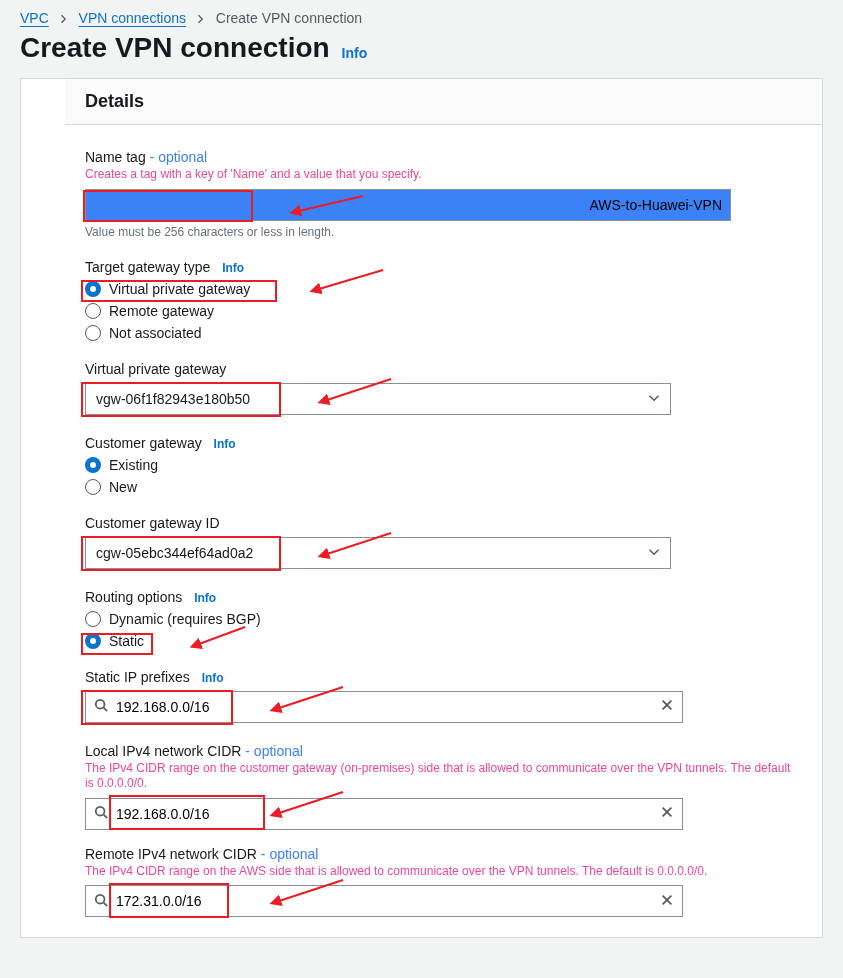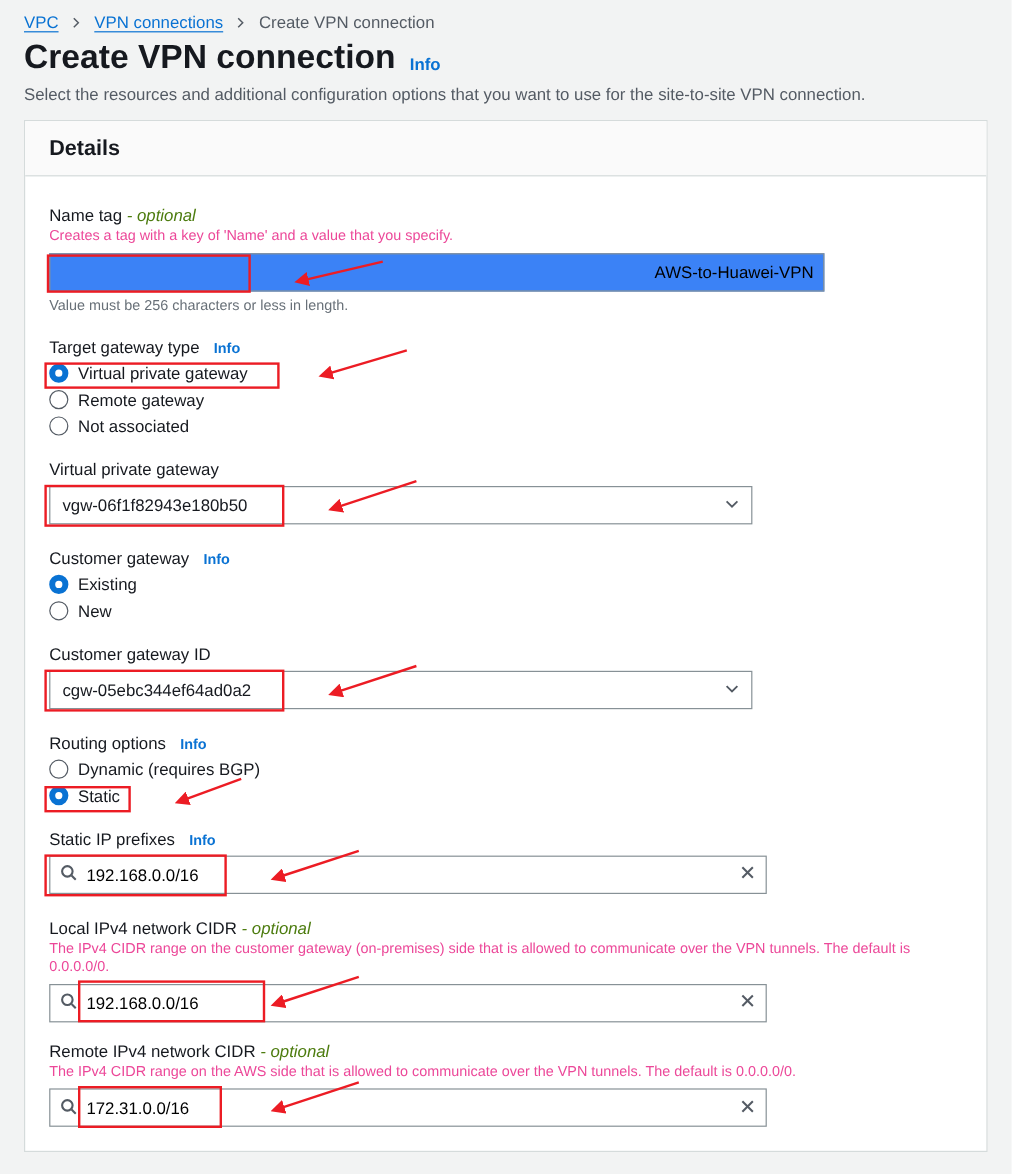--- a/index.html
+++ b/index.html
@@ -18,33 +18,34 @@
   .breadcrumb .sep { margin: 0 6px; color:#545b64; display:inline-flex; vertical-align:middle;}
   .breadcrumb .sep svg { width:10px; height:10px; }
   .breadcrumb .current { color:#545b64; }
   .page-head { padding: 6px 20px 14px 20px; }
   h1 { font-size: 28px; font-weight:600; display:inline; }
   .subtitle { color:#545b64; font-size:14px; margin-top:6px; }
   .panel {
     margin: 0 20px 20px 20px;
     border: 1px solid #d5dbdb;
     background: #fff;
+    padding-left: 44px;
   }
   .panel-head {
     border-bottom: 1px solid #d5dbdb;
     padding: 12px 20px;
     font-size: 18px;
     font-weight: 700;
     background:#fafafa;
   }
   .panel-body { padding: 14px 20px 20px 20px; }
   .field { margin-top: 10px; }
   .field + .field { margin-top: 20px; }
   .flabel { font-size:14px; color:#16191f; }
-  .flabel .opt { font-style: italic; color:#4d7c0f; }
+  .flabel .opt { color:#3b82f6; }
   .fdesc { font-size:12px; color:#ec4899; margin-top:2px; line-height:1.3;}
   .fconstraint { font-size:12px; color:#687078; margin-top:4px;}
   .text-input {
     width: 646px; height: 32px;
     border: 1px solid #879196;
     padding: 4px 8px; font-size:14px;
     margin-top:6px;
     background:#3b82f6;
     text-align:right;
   }
@@ -94,21 +95,20 @@
       <svg viewBox="0 0 16 16">
         <path d="M4 2l6 6-6 6" fill="none" stroke="#545b64" stroke-width="2"></path>
       </svg>
     </span>
   <span class="current">Create VPN connection</span>
 </div>
 
 <div class="page-head">
   <h1>Create VPN connection</h1>
   <a class="info-link-h1">Info</a>
-  <div class="subtitle">Select the resources and additional configuration options that you want to use for the site-to-site VPN connection.</div>
 </div>
 
 <div class="panel">
   <div class="panel-head">Details</div>
   <div class="panel-body">
 
     <div class="field rel">
       <div class="flabel">
         <span>Name tag</span><span class="opt"> - optional</span>
       </div>

